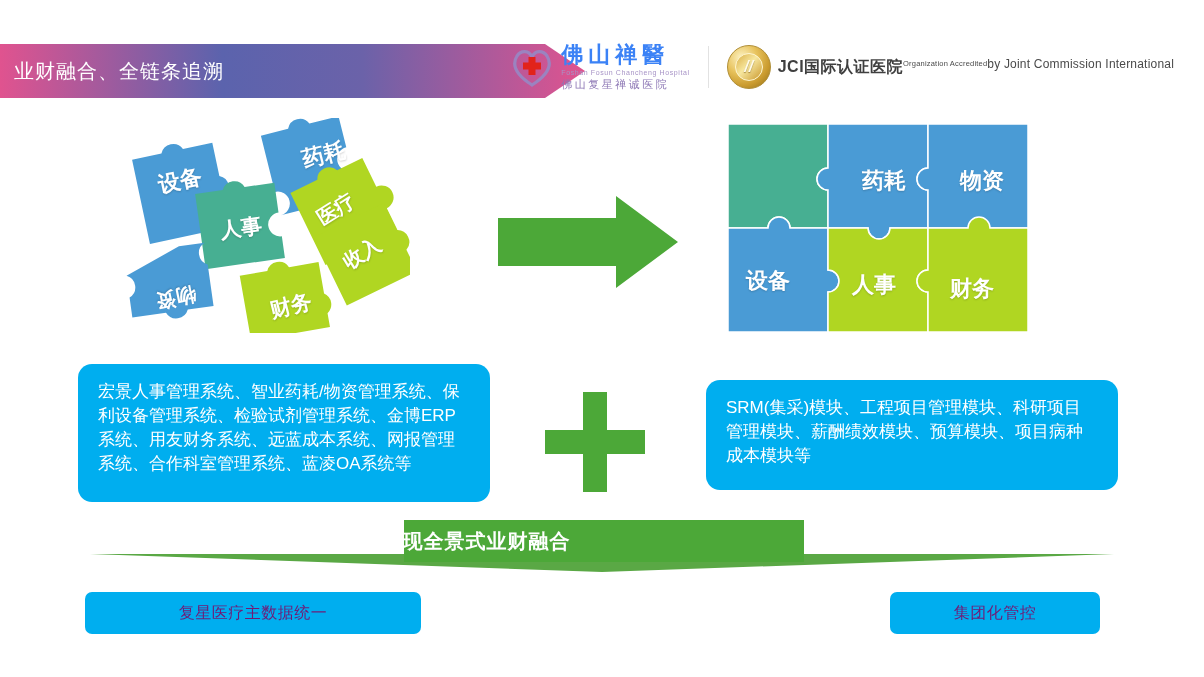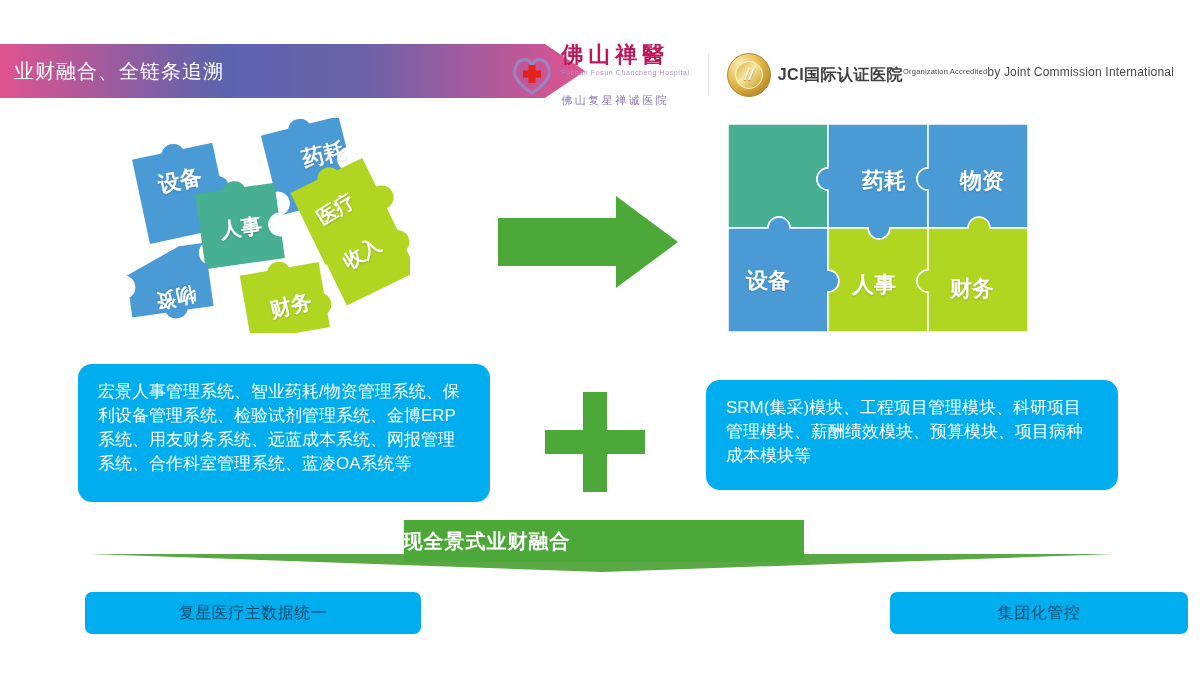--- a/index.html
+++ b/index.html
@@ -20,23 +20,23 @@
     display:flex;align-items:center;
     font-size:20px;color:#ffffff;letter-spacing:1px;
     white-space:nowrap;
   }
 
   
   .logos{position:absolute;right:30px;top:44px;display:flex;align-items:center;gap:18px;}
   .logo-hospital{display:flex;align-items:center;gap:6px;}
   .heart-mark{width:46px;height:46px;position:relative;flex:0 0 auto;}
   .hosp-text{display:flex;flex-direction:column;line-height:1;}
-  .hosp-cn{font-size:22px;color:#be185d;font-weight:bold;letter-spacing:5px;}
+  .hosp-cn{font-size:22px;color:#3b82f6;font-weight:bold;letter-spacing:5px;}
   .hosp-en{font-size:7px;color:#a793c6;letter-spacing:.6px;margin-top:3px;}
-  .hosp-cn2{font-size:11px;color:#8d77b5;letter-spacing:2.5px;margin-top:19px;}
+  .hosp-cn2{font-size:11px;color:#8d77b5;letter-spacing:2.5px;margin-top:3px;}
 
   .logo-divider{width:1px;height:42px;background:#e2e2e2;}
 
   .logo-jci{display:flex;align-items:center;gap:7px;}
   .jci-medal{
     width:42px;height:42px;border-radius:50%;flex:0 0 auto;
     background:radial-gradient(circle at 32% 28%, #fdf3c4 0%, #e7c25c 38%, #c99a2e 68%, #8a6a1a 100%);
     border:1px solid #b08e35;position:relative;
   }
   .jci-medal::after{
@@ -81,25 +81,25 @@
   .result-text{
     position:absolute;left:0;top:520px;width:952px;height:42px;
     display:flex;align-items:center;justify-content:center;
     font-size:20px;font-weight:bold;color:#ffffff;letter-spacing:1px;
   }
 
   
   .pill{
     position:absolute;top:592px;height:42px;background:#00AEEF;border-radius:7px;
     display:flex;align-items:center;justify-content:center;
-    color:#0c4a6e;font-size:16px;letter-spacing:.5px;box-sizing:border-box;
+    color:#701a75;font-size:16px;letter-spacing:.5px;box-sizing:border-box;
   }
   .pill-1{left:85px;width:336px;}
   .pill-2{left:499px;width:328px;}
-  .pill-3{left:890px;width:298px;}
+  .pill-3{left:890px;width:210px;}
 </style>
 </head>
 <body>
 
 <div class="slide">
 
   <div class="title-banner">
     <svg width="585" height="54" viewBox="0 0 585 54">
       <defs>
         <linearGradient id="bannerGrad" x1="0" y1="0" x2="1" y2="0">

